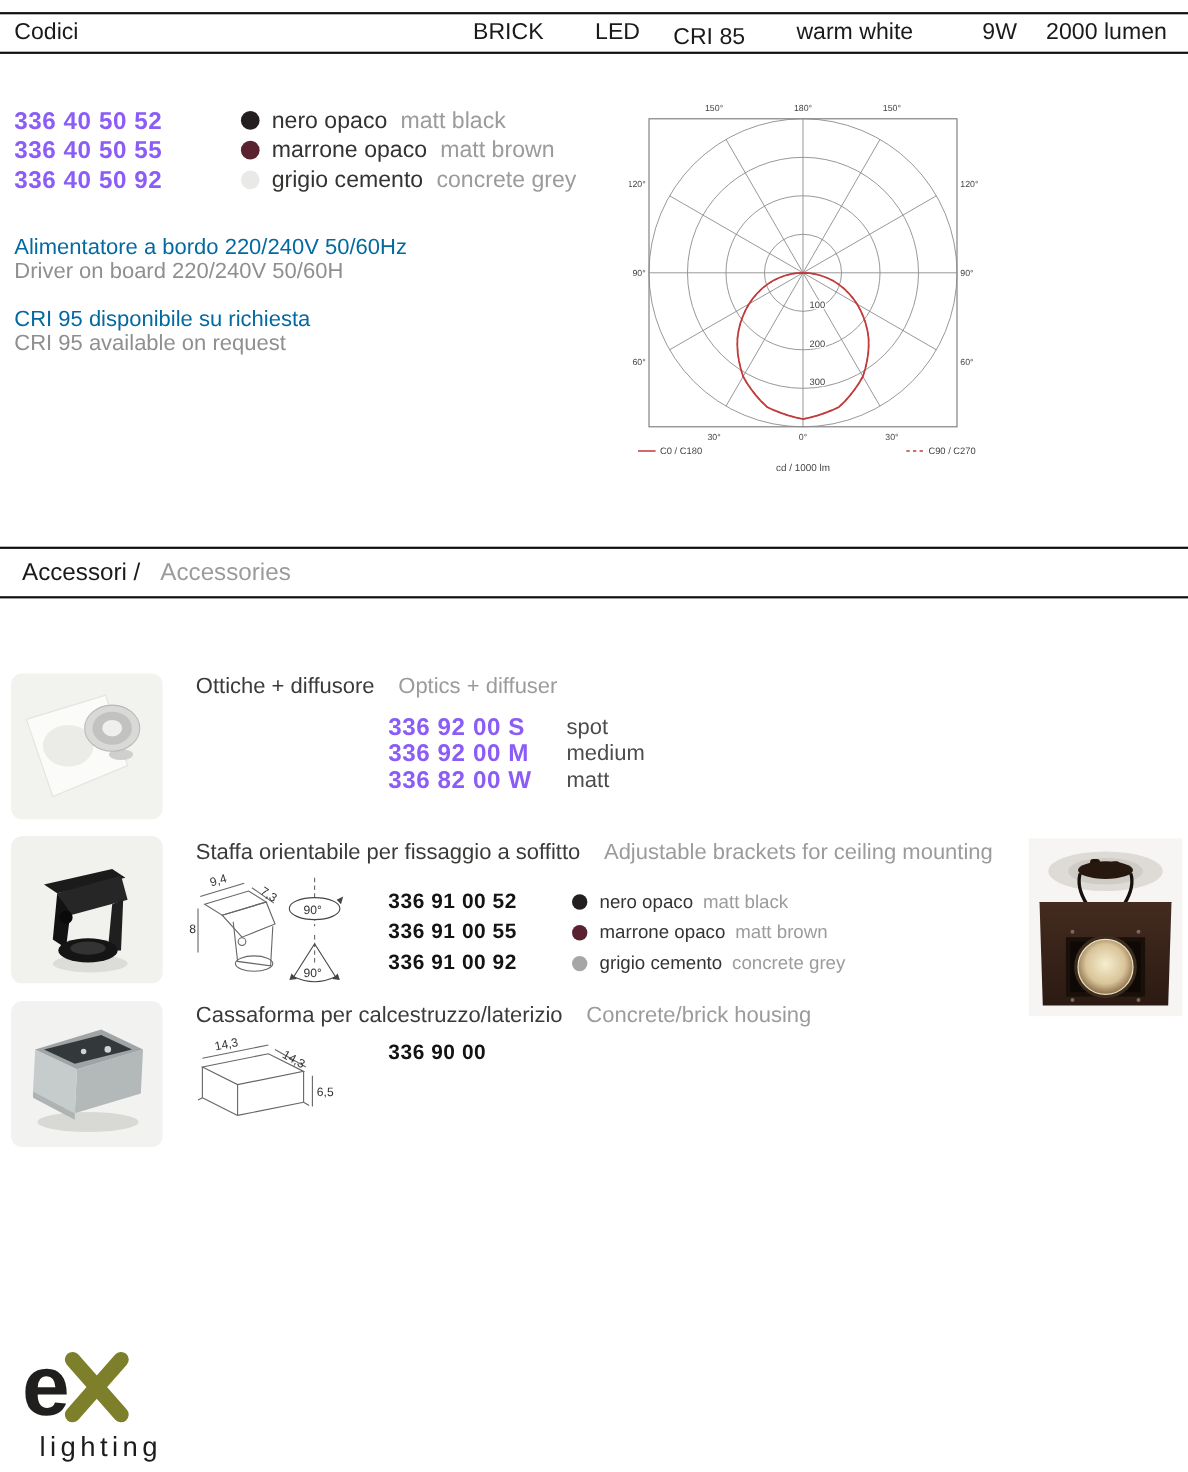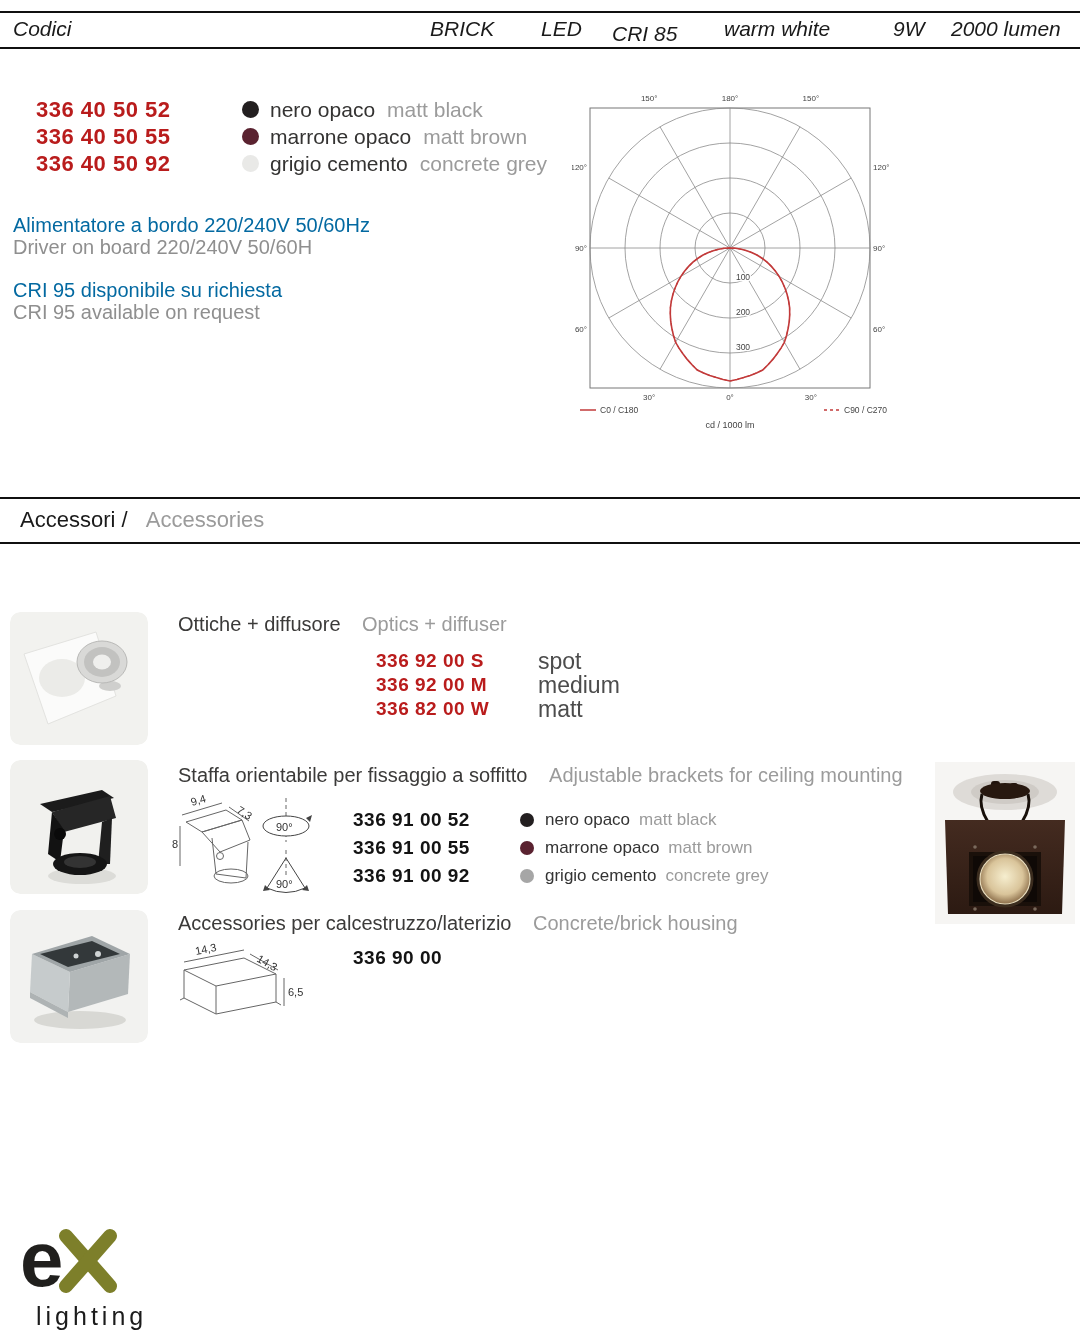--- a/index.html
+++ b/index.html
@@ -1,37 +1,37 @@
 <!DOCTYPE html>
 <html><head>
 <meta charset="utf-8">
 <style>
   html,body{margin:0;padding:0;background:#fff;}
   .page{position:relative;width:1080px;height:1338px;background:#fff;
         font-family:"Liberation Sans",sans-serif;color:#1a1a1a;overflow:hidden;}
   .abs{position:absolute;}
   .rule{position:absolute;left:0;width:1080px;height:2px;background:#101010;}
-  .fs21{font-size:21px;font-style:italic;}
+  .fs21{font-size:21px;}
   .grey{color:#9b9b9b;}
   .dark{color:#343332;}
-  .code{font-weight:700;color:#b91c1c;letter-spacing:0.5px;margin-left:23px;}
+  .code{font-weight:700;color:#8b5cf6;letter-spacing:0.5px;}
   .coderow{display:flex;align-items:center;height:27px;font-size:21px;}
   .coderow .code{font-size:22px;width:206px;}
   .swatch{width:17px;height:17px;border-radius:50%;margin-right:11px;flex:0 0 auto;}
   .halftone{background-image:radial-gradient(circle,#7f7f7f 32%,rgba(0,0,0,0) 36%);
             background-size:5px 5px;}
   .name-en{margin-left:12px;}
   .note-it{font-size:20px;color:#0369a1;}
   .note-en{font-size:20px;color:#8f8f8f;}
   .sec-title{font-size:22px;}
   .acc-title{font-size:20px;color:#3b3a39;white-space:nowrap;}
   .acc-title .en{margin-left:16px;color:#9b9b9b;}
   .optrow{display:flex;align-items:center;height:24px;}
-  .optrow .code{font-size:19px;width:162px;}
-  .optrow .desc{font-size:23px;color:#4c4c4c;}
+  .optrow .code{font-size:22px;width:162px;}
+  .optrow .desc{font-size:20px;color:#4c4c4c;}
   .bcode{font-size:19px;font-weight:700;color:#131313;letter-spacing:0.5px;line-height:28px;}
   .finrow{display:flex;align-items:center;height:28px;font-size:17px;}
   .findot{width:14px;height:14px;border-radius:50%;margin-right:11px;flex:0 0 auto;}
   .fin-it{color:#333;}
   .fin-en{margin-left:9px;color:#9b9b9b;}
   .thumb{position:absolute;border-radius:10px;overflow:hidden;}
   .logo-word{display:flex;align-items:center;font-size:78px;font-weight:700;
              letter-spacing:-3px;color:#201f1d;line-height:1;}
   .logo-x{margin:0 -5px;position:relative;top:2px;}
   .logo-sub{font-size:25px;font-weight:400;letter-spacing:4px;color:#1b1b1b;
@@ -259,21 +259,21 @@
     <ellipse cx="70" cy="110" rx="46" ry="9" fill="#d8d8d4"></ellipse>
     <polygon points="60,62 120,44 118,84 58,102" fill="#b3b8b9"></polygon>
     <polygon points="22,44 60,62 58,102 20,82" fill="#c6cbcc"></polygon>
     <polygon points="22,44 82,26 120,44 60,62" fill="#9fa5a7"></polygon>
     <polygon points="30,44 82,31 110,44 58,57" fill="#33383a"></polygon>
     <circle cx="66" cy="46" r="2.5" fill="#cfd3d4"></circle>
     <circle cx="88" cy="44" r="3" fill="#cfd3d4"></circle>
     <polygon points="20,82 58,102 58,108 20,88" fill="#aeb3b4"></polygon>
   </svg>
   <div class="abs acc-title" style="left:178px;top:912px">
-    <span>Accessories per calcestruzzo/laterizio</span>
+    <span>Cassaforma per calcestruzzo/laterizio</span>
     <span class="en">Concrete/brick housing</span>
   </div>
   <div class="abs bcode" style="left:353px;top:944px">336 90 00</div>
 
   <svg class="abs" style="left:172px;top:940px" width="135" height="95" viewBox="0 0 135 95">
     <g stroke="#666" fill="none" stroke-width="1">
       <line x1="12" y1="22" x2="72" y2="10"></line>
       <line x1="78" y1="14" x2="106" y2="30"></line>
       <line x1="112" y1="38" x2="112" y2="66"></line>
       <polygon points="12,30 72,18 104,34 44,46"></polygon>

